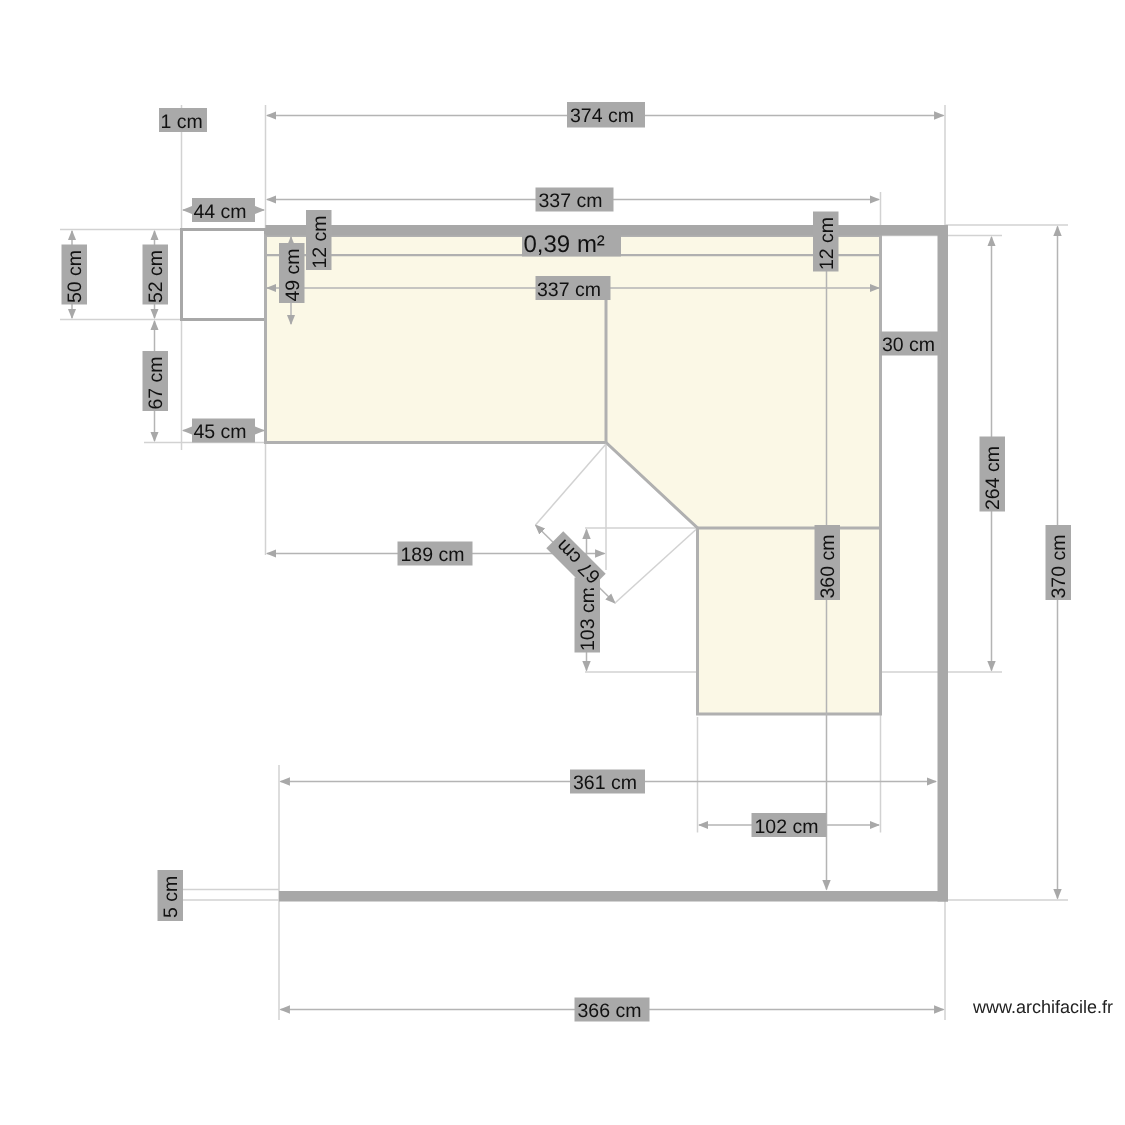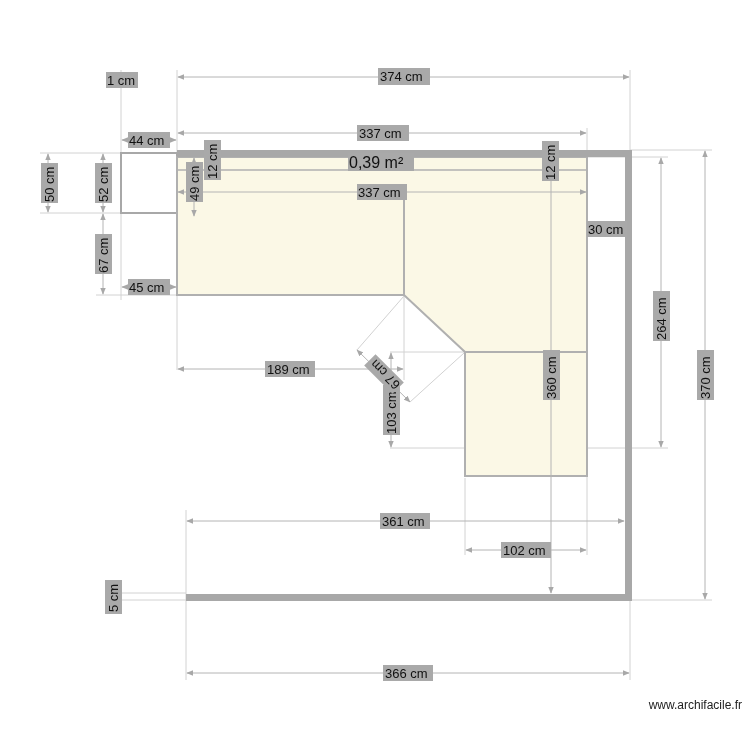--- a/index.html
+++ b/index.html
@@ -6,21 +6,21 @@
   body { width:750px; height:750px; position:relative; overflow:hidden; font-family:"Liberation Sans", sans-serif; }
   svg { position:absolute; left:0; top:0; }
   .dim { stroke:#b4b4b4; stroke-width:1; fill:none; }
   .ext { stroke:#d2d2d2; stroke-width:1; fill:none; }
   .wall { fill:#a8a8a8; }
   .room { fill:#fbf8e6; stroke:#b0b0b0; stroke-width:2; }
   .arrow { fill:#a8a8a8; }
   .lbl-bg { fill:#a9a9a9; }
   .lbl { font-family:"Liberation Sans", sans-serif; font-size:13px; fill:#111; }
   .lbl-big { font-family:"Liberation Sans", sans-serif; font-size:16px; fill:#111; }
-  .watermark { position:absolute; right:8px; top:698px; font-size:12px; color:#222; font-family:"Liberation Sans", sans-serif; }
+  .watermark { position:absolute; right:8px; top:664px; font-size:12px; color:#222; font-family:"Liberation Sans", sans-serif; }
 </style>
 </head>
 <body>
 
 <svg width="750" height="750" viewBox="0 0 750 750">
   <defs>
     <marker id="ah" viewBox="0 0 10 10" refX="9" refY="5" markerWidth="7" markerHeight="7" orient="auto-start-reverse">
       <path d="M0,1 L10,5 L0,9 z" class="arrow"></path>
     </marker>
   </defs>

